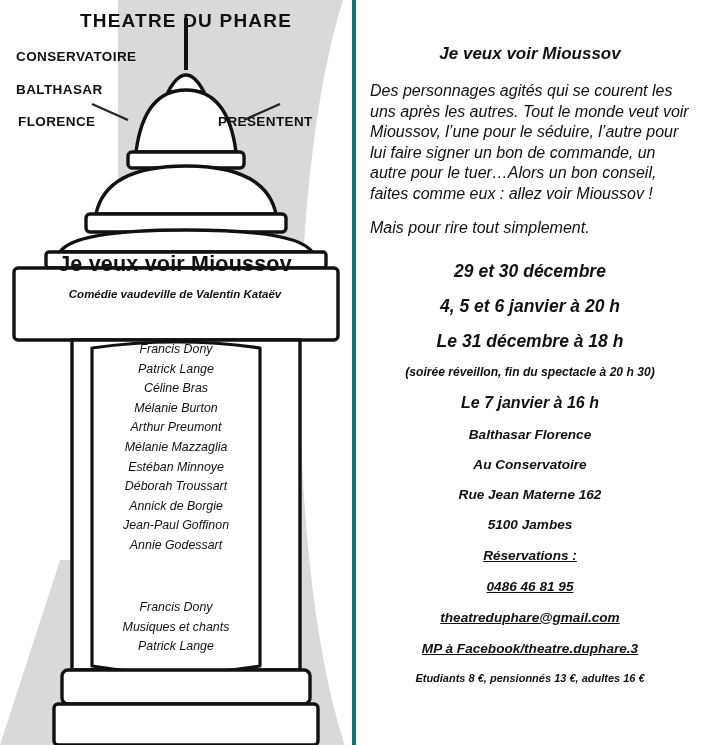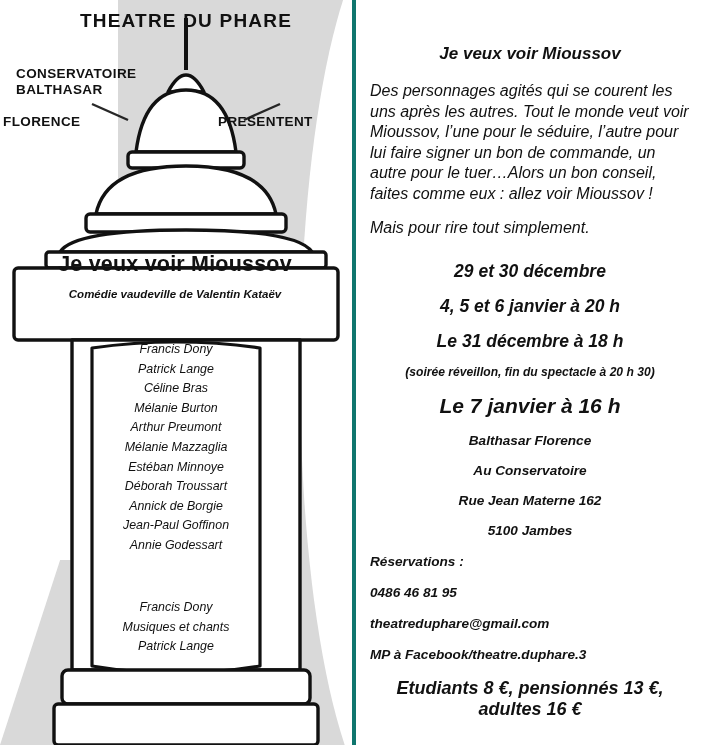--- a/index.html
+++ b/index.html
@@ -76,23 +76,23 @@
   }
   .presenter {
     position: absolute;
     z-index: 6;
     font-size: 13.5px;
     font-weight: bold;
     color: #111;
     letter-spacing: .4px;
     white-space: nowrap;
   }
-  .pres-1 { left: 16px; top: 66px; }
+  .pres-1 { left: 16px; top: 49px; }
   .pres-2 { left: 16px; top: 82px; }
-  .pres-3 { left: 3px; top: 114px; }
+  .pres-3 { left: 18px; top: 114px; }
   .pres-4 { left: 218px; top: 114px; }
 
   
   #lighthouse {
     position: absolute;
     left: 0; top: 0;
     width: 352px; height: 745px;
     z-index: 4;
   }
 
@@ -177,43 +177,44 @@
   .date-line {
     text-align: center;
     font-weight: bold;
     font-style: italic;
     color: #111;
   }
   .d1 { margin-top: 22px; font-size: 17.5px; }
   .d2 { margin-top: 14px; font-size: 17.5px; }
   .d3 { margin-top: 14px; font-size: 17.5px; }
   .d-note { margin-top: 13px; font-size: 12.1px; }
-  .d4 { margin-top: 15px; font-size: 21px; }
+  .d4 { margin-top: 15px; font-size: 16px; }
 
   .venue-line {
     text-align: center;
     font-weight: bold;
     font-style: italic;
     font-size: 13.6px;
     color: #111;
     margin-top: 15px;
   }
   .contact-line {
-    text-align: left;
+    text-align: center;
     font-weight: bold;
     font-style: italic;
     font-size: 13.6px;
     color: #111;
     margin-top: 16px;
+    text-decoration: underline;
   }
   .price-line {
     text-align: center;
     font-weight: bold;
     font-style: italic;
-    font-size: 18px;
+    font-size: 11px;
     color: #111;
     margin-top: 16px;
   }
 </style>
 </head>
 <body>
 
 <div id="page">
 
   <div id="poster">

